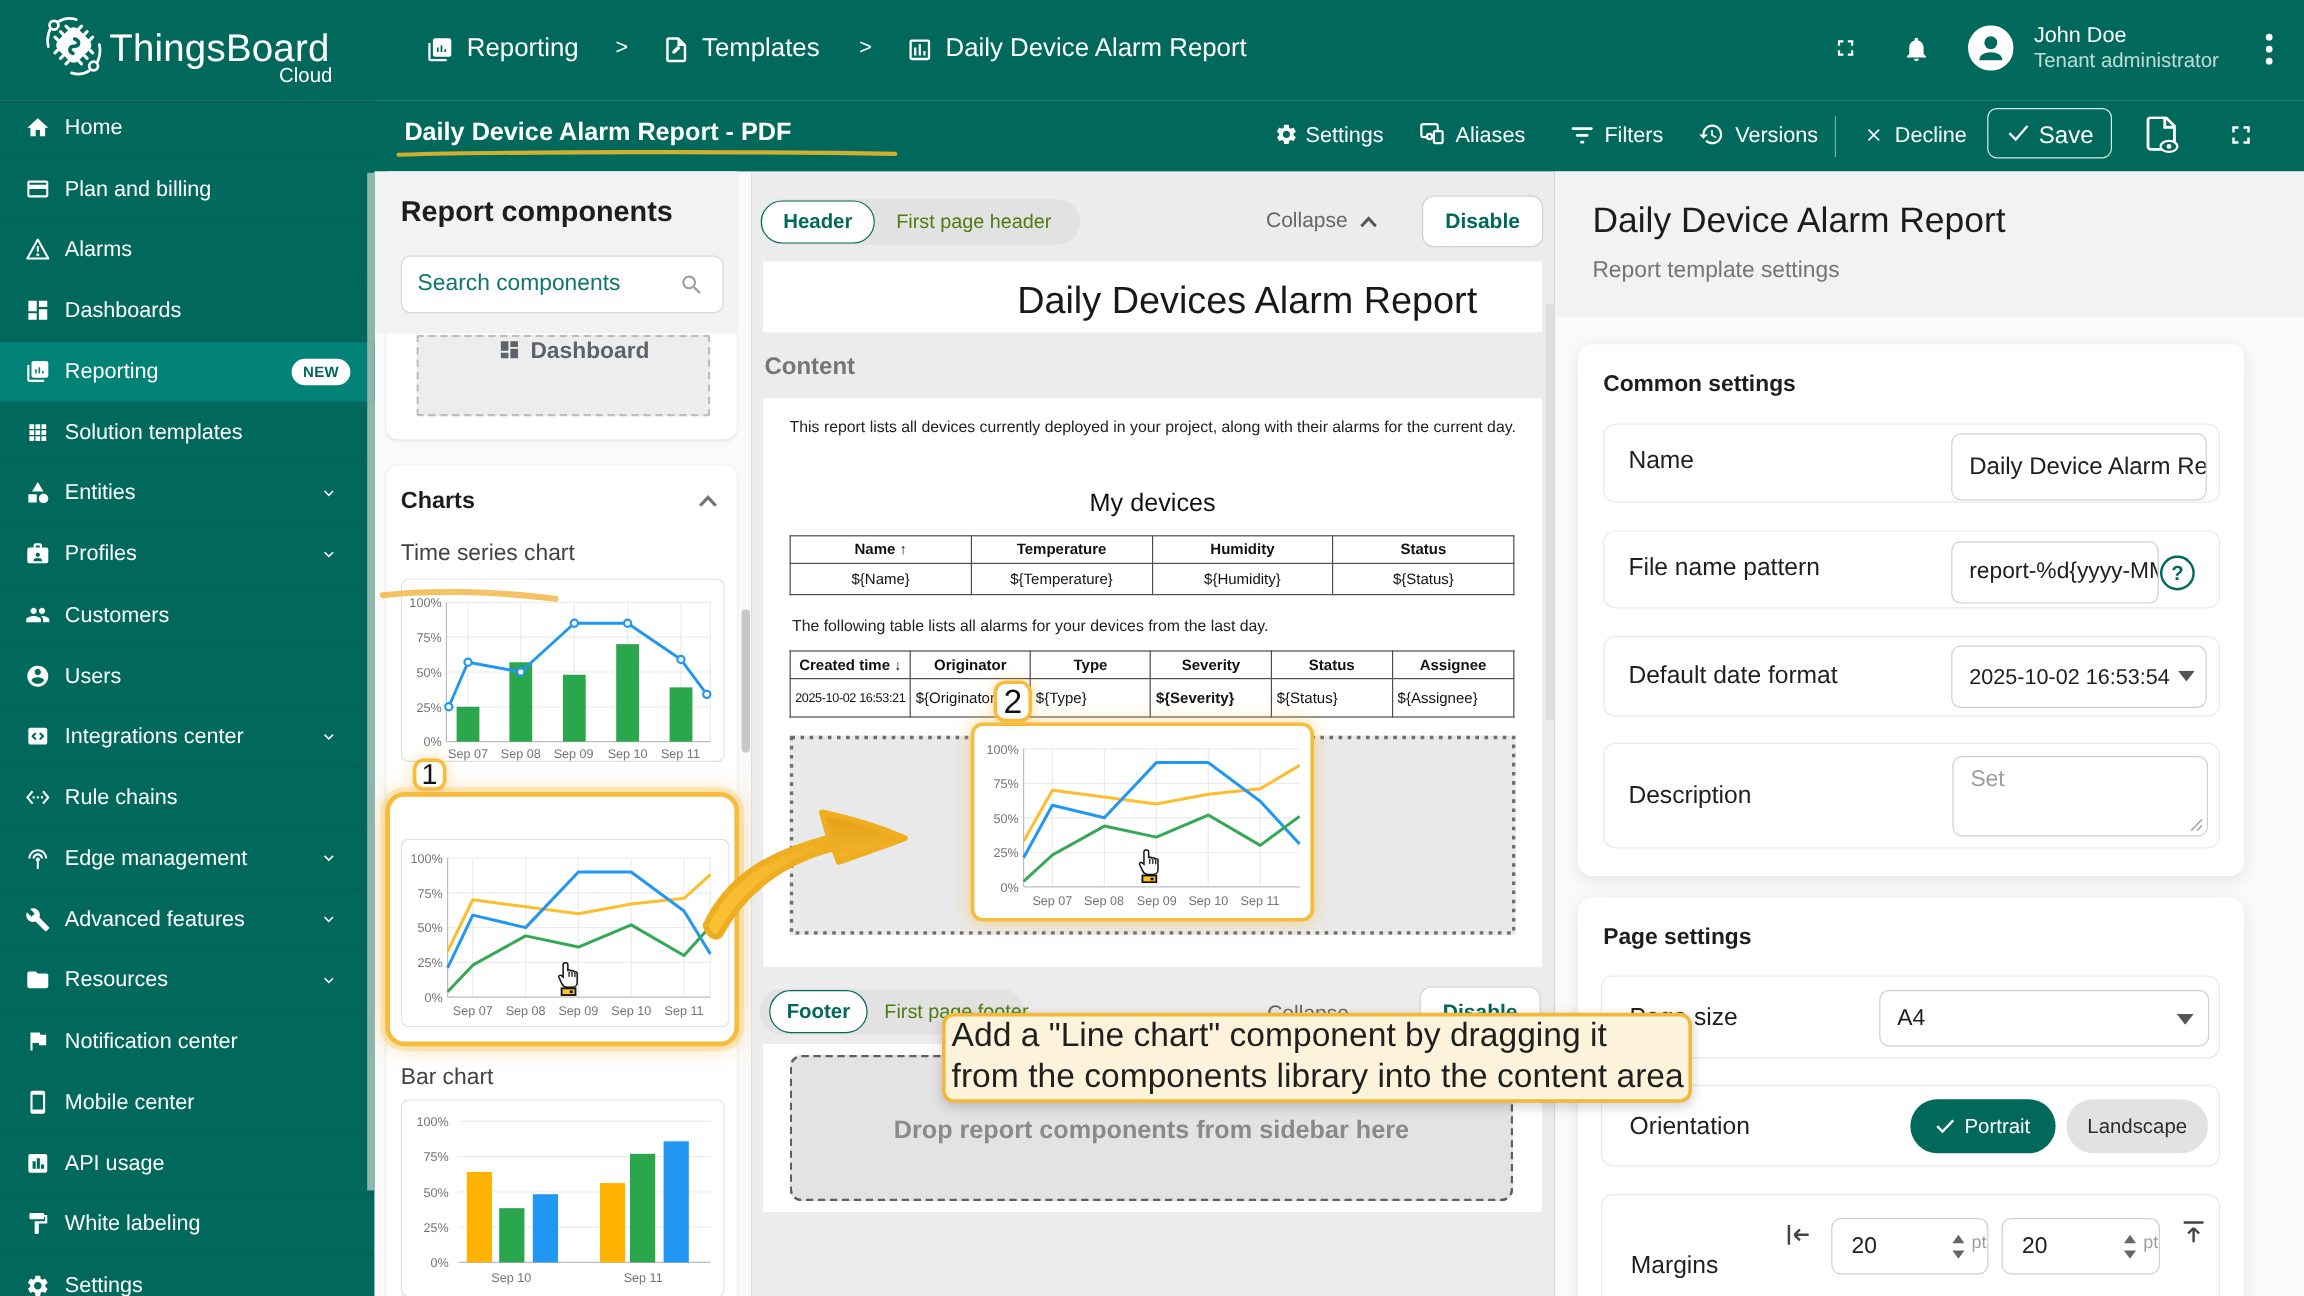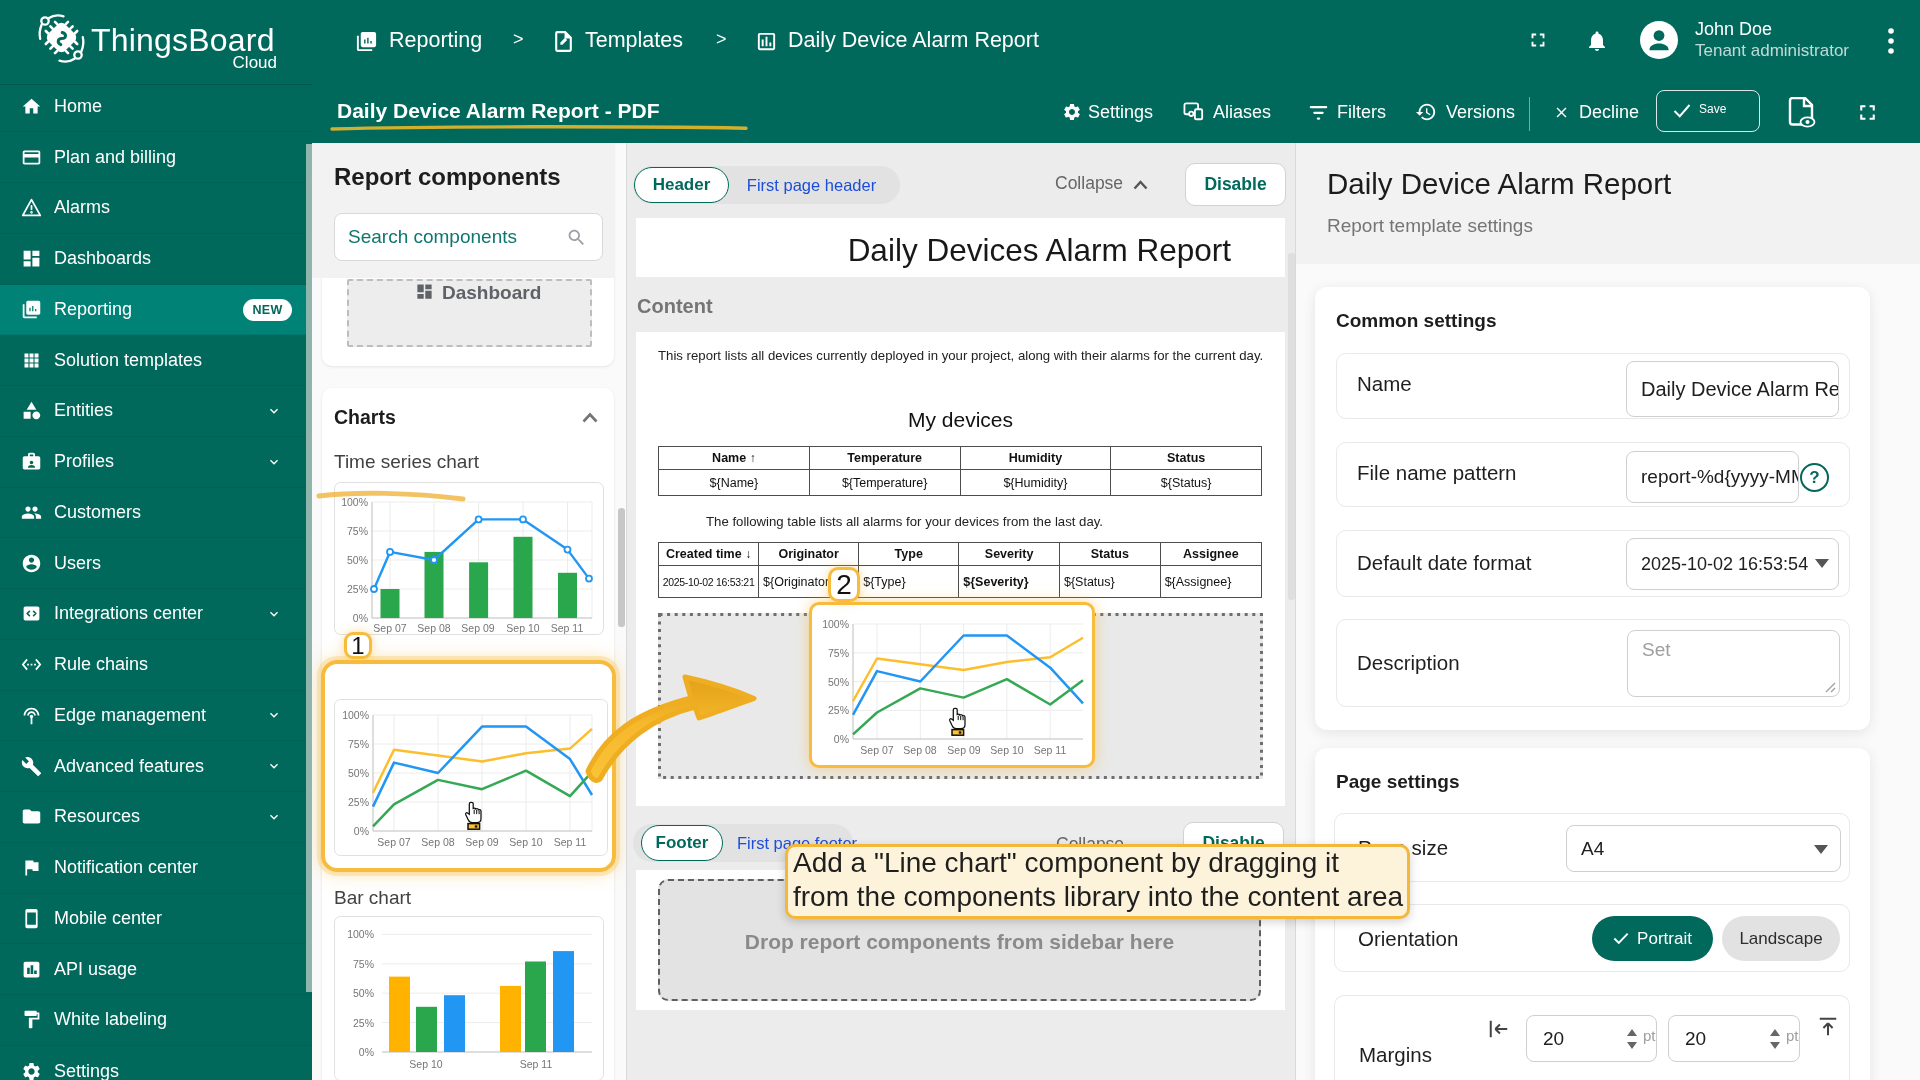--- a/index.html
+++ b/index.html
@@ -27,21 +27,21 @@
 .card { position:absolute; background:#fff; border-radius:10px; box-shadow:0 1px 3px rgba(0,0,0,.09); }
 
 
 #center { left:627px; top:143px; width:669px; height:937px; background:#ececec; border-right:1px solid #d9d9d9; }
 
 
 #rpanel { left:1296px; top:143px; width:624px; height:937px; background:#fafafa; }
 
 .pillgroup { position:absolute; background:#e2e2e2; border-radius:19px; display:flex; align-items:center; }
 .pill-on { background:#fff; border:1.5px solid #00695c; color:#00695c; font-weight:bold; border-radius:18px; display:flex; align-items:center; justify-content:center; }
-.pill-off { color:#1d4ed8; display:flex; align-items:center; justify-content:center;text-align:center; }
+.pill-off { color:#4d7c0f; display:flex; align-items:center; justify-content:center;text-align:center; }
 
 .rrow { position:absolute; border:1px solid #e9e9e9; border-radius:10px; background:#fff; }
 .rlabel { position:absolute; font-size:20.5px; color:#1f1f1f; }
 .rinput { position:absolute; border:1px solid #cfcfcf; border-radius:8px; background:#fff; display:flex; align-items:center; font-size:19px; color:#202020; }
 
 table.rep { border-collapse:collapse; width:100%; }
 table.rep th, table.rep td { border:1.6px solid #4d4d4d; text-align:center; color:#111; }
 
 </style>
 </head>
@@ -226,21 +226,21 @@
     <div class="abs white" style="left:1446px;top:18px;font-size:18px;">Versions</div>
     <div class="abs" style="left:1529px;top:13px;width:1px;height:34px;background:rgba(255,255,255,.45);"></div>
     <svg class="abs" style="left:1553px;top:20px" width="17" height="17" viewBox="0 0 24 24" fill="#fff">
         <path d="M19 6.41L17.59 5 12 10.59 6.41 5 5 6.41 10.59 12 5 17.59 6.41 19 12 13.41 17.59 19 19 17.59 13.41 12z"></path>
       </svg>
     <div class="abs white" style="left:1579px;top:18px;font-size:18px;">Decline</div>
     <div class="abs" style="left:1656px;top:6px;width:104px;height:42px;border:1.5px solid rgba(255,255,255,.85);border-radius:8px;"></div>
     <svg class="abs" style="left:1673px;top:19px" width="18" height="16" viewBox="0 0 24 20" fill="none" stroke="#fff" stroke-width="2.6">
         <path d="M2 10l7 7L22 2"></path>
       </svg>
-    <div class="abs white" style="left:1699px;top:18px;font-size:12px;">Save</div>
+    <div class="abs white" style="left:1699px;top:18px;font-size:20px;">Save</div>
     <svg class="abs" style="left:1788px;top:13px" width="28" height="32" viewBox="0 0 28 32" fill="#fff">
         <path d="M4 1h13l7 7v17a2.5 2.5 0 0 1-2.5 2.5h-17A2.5 2.5 0 0 1 2 25V3.5A2.5 2.5 0 0 1 4 1z" fill="none" stroke="#fff" stroke-width="2.4"></path>
         <path d="M16 1v8h8" fill="none" stroke="#fff" stroke-width="2.4"></path>
         <g transform="translate(19.5,25)">
           <ellipse cx="0" cy="0" rx="7" ry="4.6" fill="#00695c" stroke="#fff" stroke-width="1.8"></ellipse>
           <circle cx="0" cy="0" r="2" fill="#fff"></circle>
         </g>
       </svg>
     <svg class="abs" style="left:1855px;top:16px" width="25" height="25" viewBox="0 0 24 24" fill="#fff">
         <path d="M7 14H5v5h5v-2H7v-3zm-2-4h2V7h3V5H5v5zm12 7h-3v2h5v-5h-2v3zM14 5v2h3v3h2V5h-5z"></path>
@@ -431,21 +431,21 @@
             <th style="width:25%">Status</th>
           </tr>
       <tr style="height:26px;">
             <td>${Name}</td>
             <td>${Temperature}</td>
             <td>${Humidity}</td>
             <td>${Status}</td>
           </tr>
     </tbody>
       </table>
-    <div class="abs" style="left:33px;top:371px;font-size:13.2px;color:#222;margin-left:46px;">The following table lists all alarms for your devices from the last day.</div>
+    <div class="abs" style="left:33px;top:371px;font-size:13.2px;color:#222;">The following table lists all alarms for your devices from the last day.</div>
     <table class="rep abs" style="left:31px;top:399px;width:604px;font-size:12.5px;">
       <tbody>
           <tr style="height:23px;">
             <th style="width:16.6%">Created time <span style="font-size:12px;">↓</span></th>
             <th style="width:16.6%">Originator</th>
             <th style="width:16.6%">Type</th>
             <th style="width:16.7%">Severity</th>
             <th style="width:16.7%">Status</th>
             <th>Assignee</th>
           </tr>

